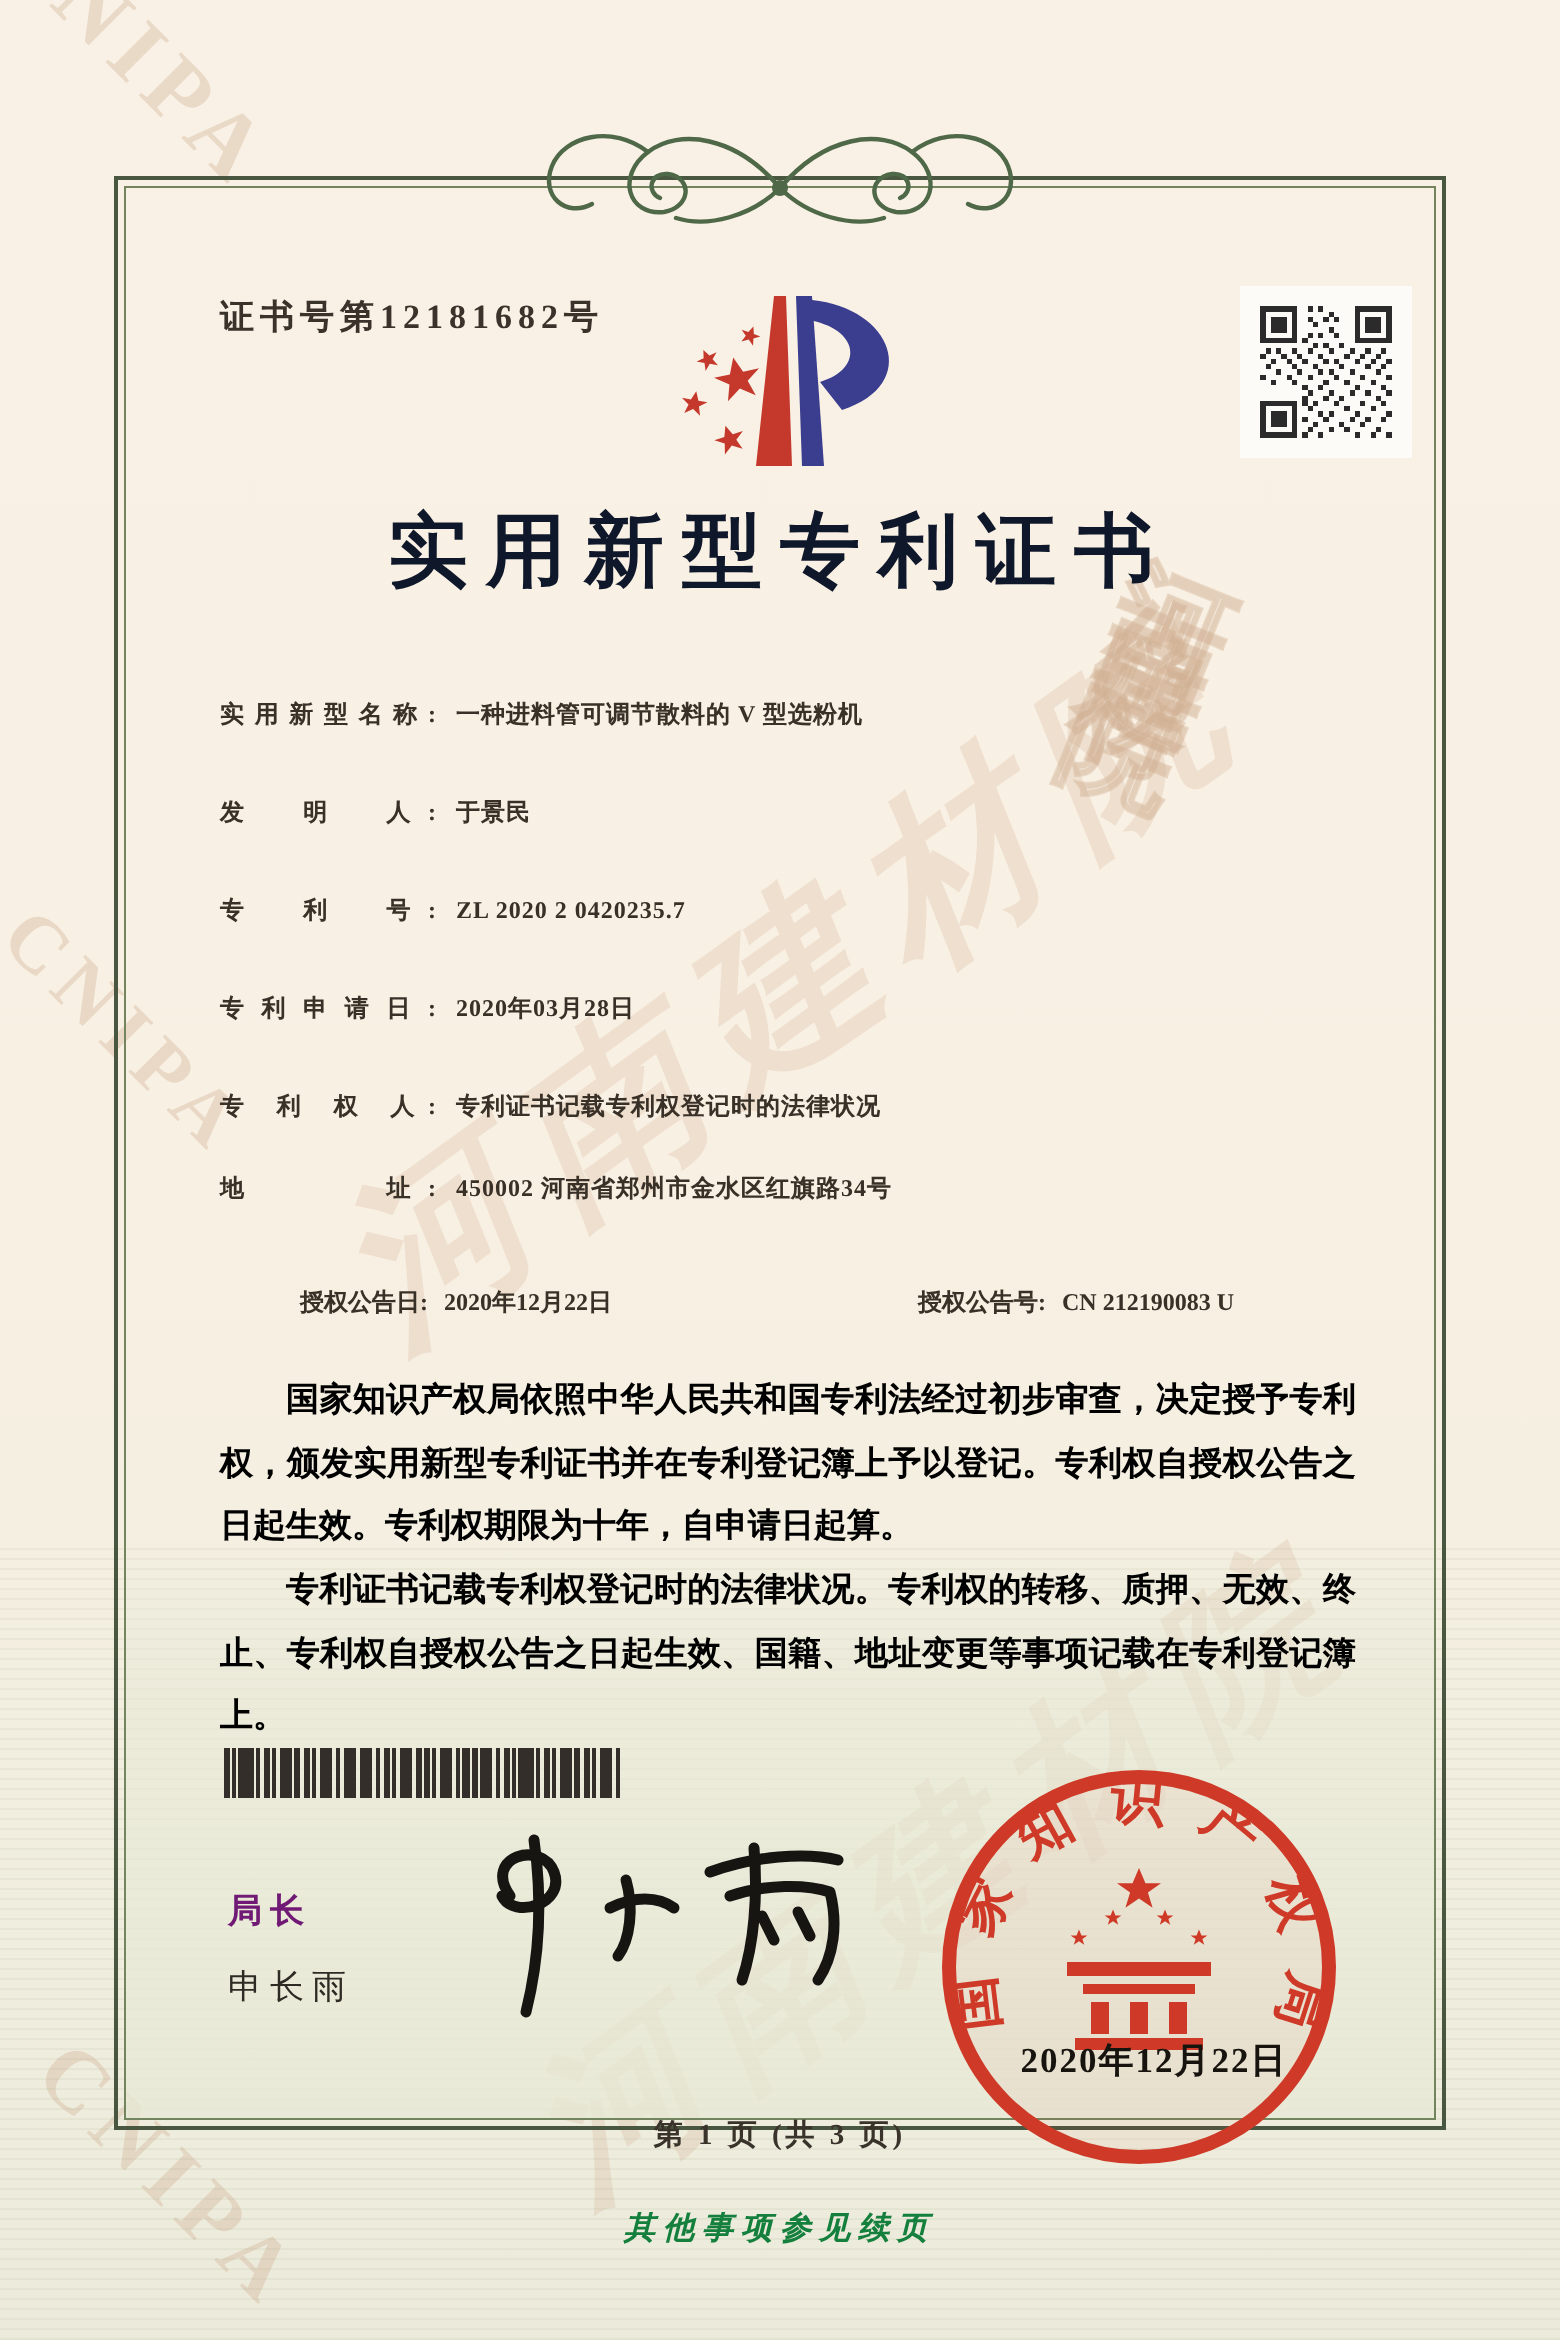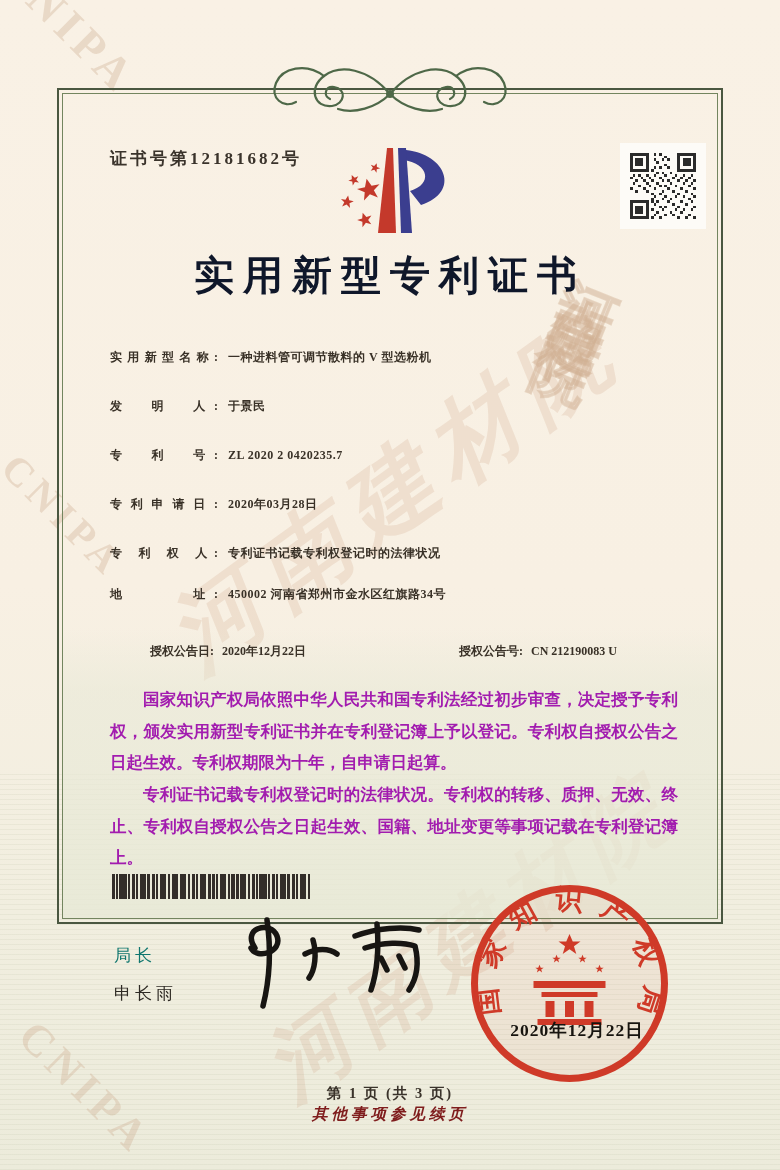--- a/index.html
+++ b/index.html
@@ -20,21 +20,21 @@
   .wm-script { font-family:"DejaVu Serif",serif; font-style:italic; color:rgba(214,174,148,0.26); }
   .wm-script-1 { font-size:92px; letter-spacing:14px; left:130px; top:430px; transform:rotate(-36deg); }
   .wm-script-2 { font-size:84px; letter-spacing:12px; left:230px; top:880px; transform:rotate(-36deg); }
   .wm-vert { font-family:"Liberation Serif",serif; font-size:58px; letter-spacing:16px;
     color:rgba(214,184,158,0.22); -webkit-text-stroke:1.5px rgba(208,174,144,0.4);
     writing-mode:vertical-rl; left:560px; top:240px; transform:rotate(22deg); }
   .guilloche { position:absolute; left:0; right:0; top:770px; bottom:0; z-index:0; pointer-events:none;
     background:repeating-linear-gradient(0deg, rgba(138,150,112,0.09) 0 1px, transparent 1px 5px); }
 
   
-  .frame { position:absolute; left:57px; top:88px; width:666px; height:836px;
+  .frame { position:absolute; left:57px; top:88px; width:666px; height:977px;
     border:2px solid #4a5740; z-index:1; }
   .frame-inner-line { position:absolute; inset:3px; border:1px solid #73855f; pointer-events:none; }
   .lower-tint { position:absolute; left:4px; right:4px; bottom:4px; height:290px;
     background:linear-gradient(180deg, rgba(234,234,218,0) 0, rgba(232,233,215,0.55) 60px, rgba(231,233,214,0.8) 100%);
     pointer-events:none; }
   .ornament { position:absolute; left:50%; top:-34px; transform:translateX(-50%); }
 
   
   .cert-no { position:absolute; left:51px; top:57px; font-size:17px; font-weight:bold;
     color:#3a332b; letter-spacing:3px; }
@@ -46,42 +46,42 @@
 
   
   .fields { position:absolute; left:51px; top:259px; width:570px; color:#393127; }
   .field-row { position:absolute; left:0; font-size:12px; font-weight:bold; white-space:nowrap; }
   .f-label { display:inline-block; width:108px; text-align:justify; text-align-last:justify; }
   .f-value { margin-left:10px; letter-spacing:0.5px; }
   .grant-right { position:absolute; left:309px; top:0; }
   .g-label { margin-right:8px;margin-left:40px; }
 
   
-  .paras { position:absolute; left:51px; top:594px; width:568px; color:#a21caf;
+  .paras { position:absolute; left:51px; top:594px; width:568px; color:#000000;
     font-size:16.5px; line-height:1.92; font-weight:600; font-family:"Liberation Serif",serif; }
   .paras p { text-indent:2em; text-align:justify; }
 
   
   .barcode { position:absolute; left:53px; top:784px; width:198px; height:25px;
     background-image:
       repeating-linear-gradient(90deg,#332e29 0 2px,transparent 2px 4px),
       repeating-linear-gradient(90deg,#332e29 0 3px,transparent 3px 10px),
       repeating-linear-gradient(90deg,#332e29 0 1px,transparent 1px 7px); }
-  .officer-title { position:absolute; left:55px; top:854px; font-size:17px; font-weight:normal;
-    color:#0f766e; letter-spacing:4px; font-family:"Liberation Sans",sans-serif; }
+  .officer-title { position:absolute; left:55px; top:854px; font-size:17px; font-weight:bold;
+    color:#701a75; letter-spacing:4px; font-family:"Liberation Sans",sans-serif; }
   .officer-name { position:absolute; left:55px; top:892px; font-size:17px; font-weight:normal;
     color:#2e2a24; letter-spacing:4px; font-family:"Liberation Sans",sans-serif; }
   .signature { position:absolute; left:168px; top:824px; }
   .seal { position:absolute; left:408px; top:791px; width:205px; height:205px; }
   .seal-date { position:absolute; left:428px; top:928px; width:180px; text-align:center;
     font-size:17.5px; font-weight:bold; color:#17140f; letter-spacing:1px; }
   .page-info { position:absolute; left:0; width:100%; top:968px; text-align:center;
-    font-size:14.5px; font-weight:bold; color:#3a332b; letter-spacing:2px;margin-top:26px; }
+    font-size:14.5px; font-weight:bold; color:#3a332b; letter-spacing:2px; }
   .note { position:absolute; left:0; width:100%; top:1104px; text-align:center; z-index:1;
-    font-size:15.5px; font-style:italic; font-weight:600; color:#7f1d1d; letter-spacing:4px;
+    font-size:15.5px; font-style:italic; font-weight:600; color:#15803d; letter-spacing:4px;
     font-family:"DejaVu Serif",serif; }
 </style>
 </head>
 <body>
 
 <div class="page">
 
   <div class="wm wm-cnipa wm-cnipa-1">CNIPA</div>
   <div class="wm wm-cnipa wm-cnipa-2">CNIPA</div>
   <div class="wm wm-cnipa wm-cnipa-3">CNIPA</div>

